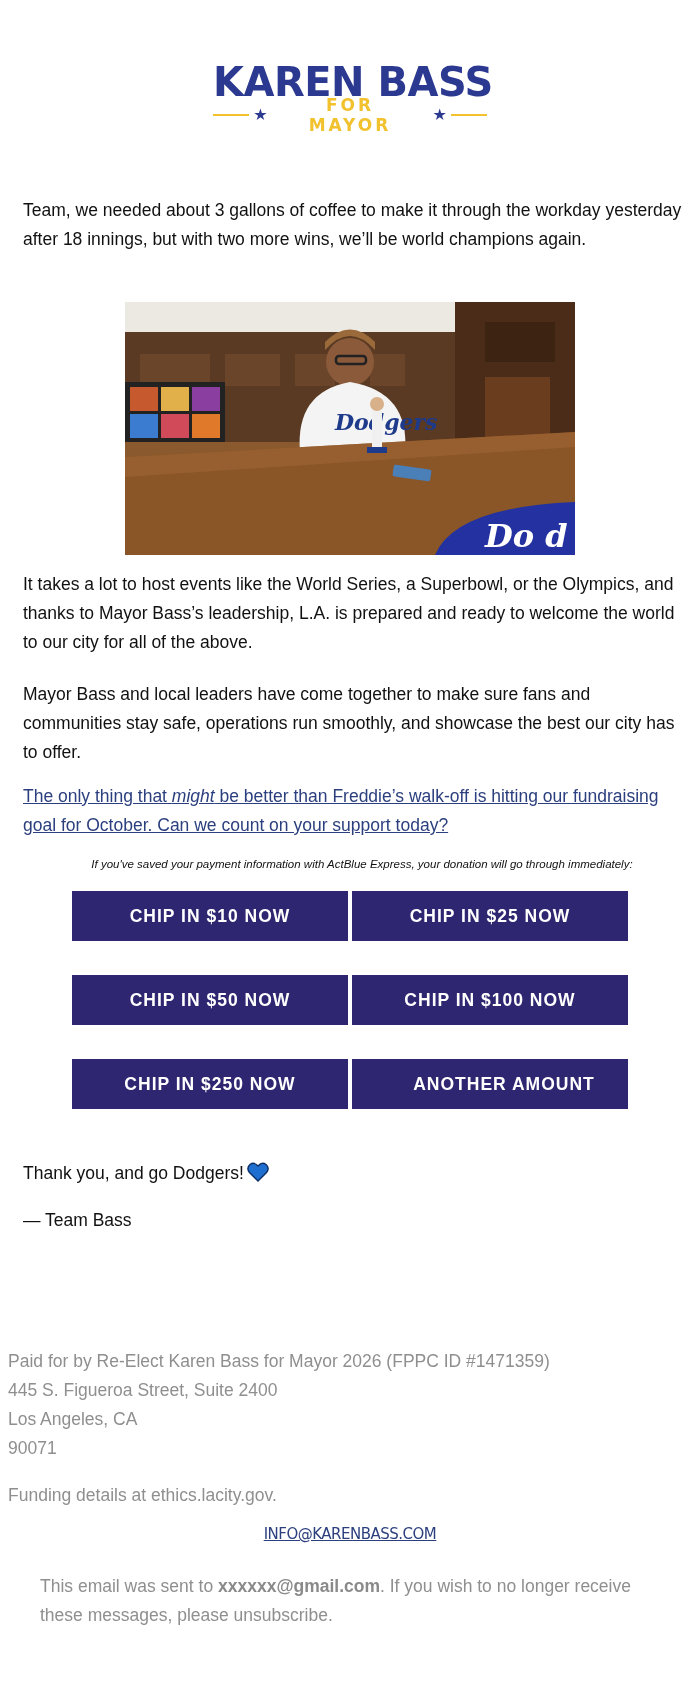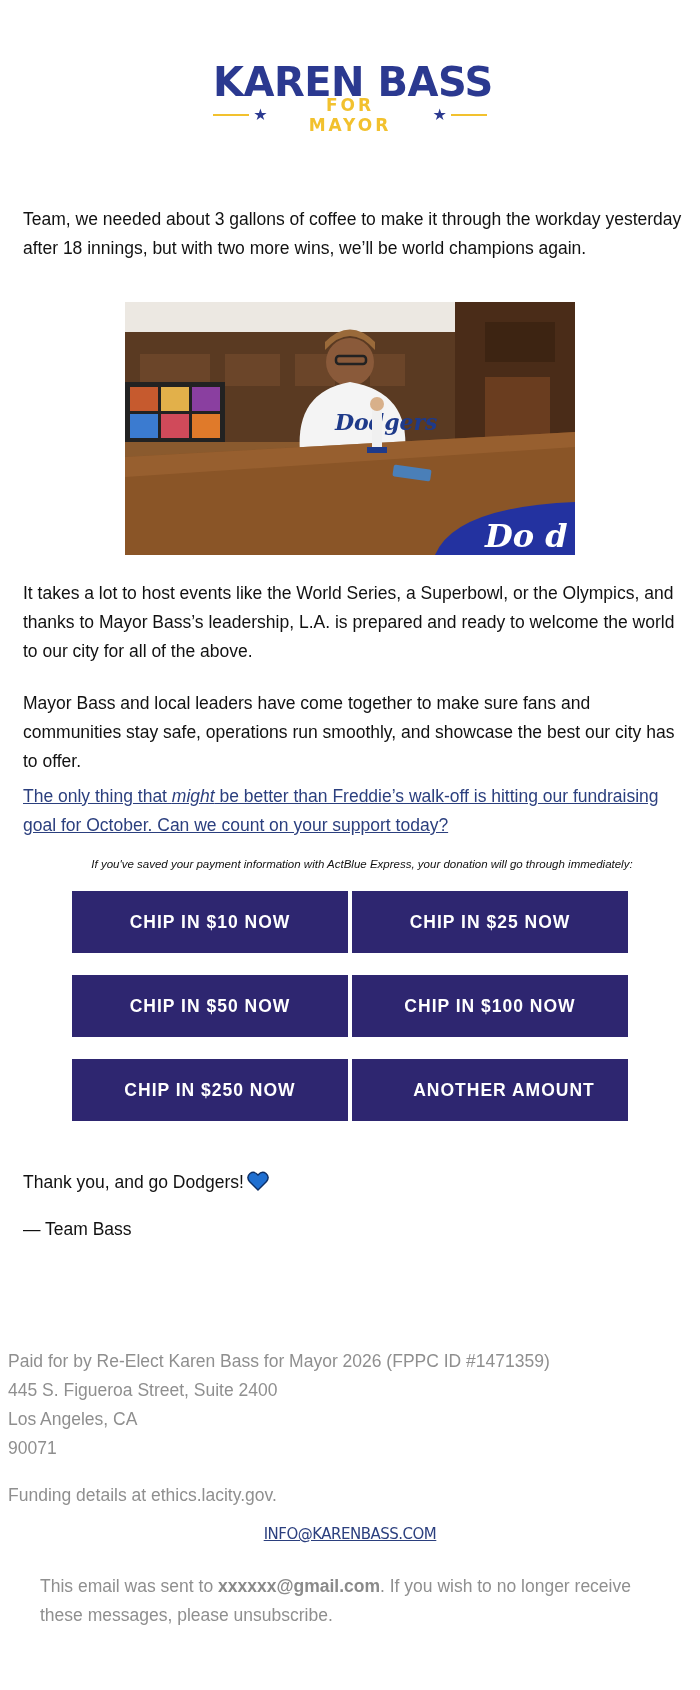--- a/index.html
+++ b/index.html
@@ -55,21 +55,20 @@
       letter-spacing: 3px;
       margin: 0 12px;
     }
     .para {
       position: absolute;
       left: 23px;
       width: 660px;
       font-size: 17.5px;
       line-height: 29px;
       color: #111111;
-      margin-top: 9px;
     }
     .hero-image {
       position: absolute;
       left: 125px;
       top: 302px;
       width: 450px;
       height: 253px;
       overflow: hidden;
       background: #8a5a2e;
     }
@@ -91,21 +90,21 @@
       width: 700px;
       text-align: center;
       font-size: 11.5px;
       font-style: italic;
       color: #111111;
       margin-left: 12px;
     }
     .btn {
       position: absolute;
       width: 276px;
-      height: 62px;
+      height: 50px;
       background: #2e2670;
       color: #ffffff;
       font-weight: bold;
       font-size: 17.5px;
       letter-spacing: 1px;
       display: flex;
       align-items: center;
       justify-content: center;
       cursor: pointer;
       white-space: nowrap;

